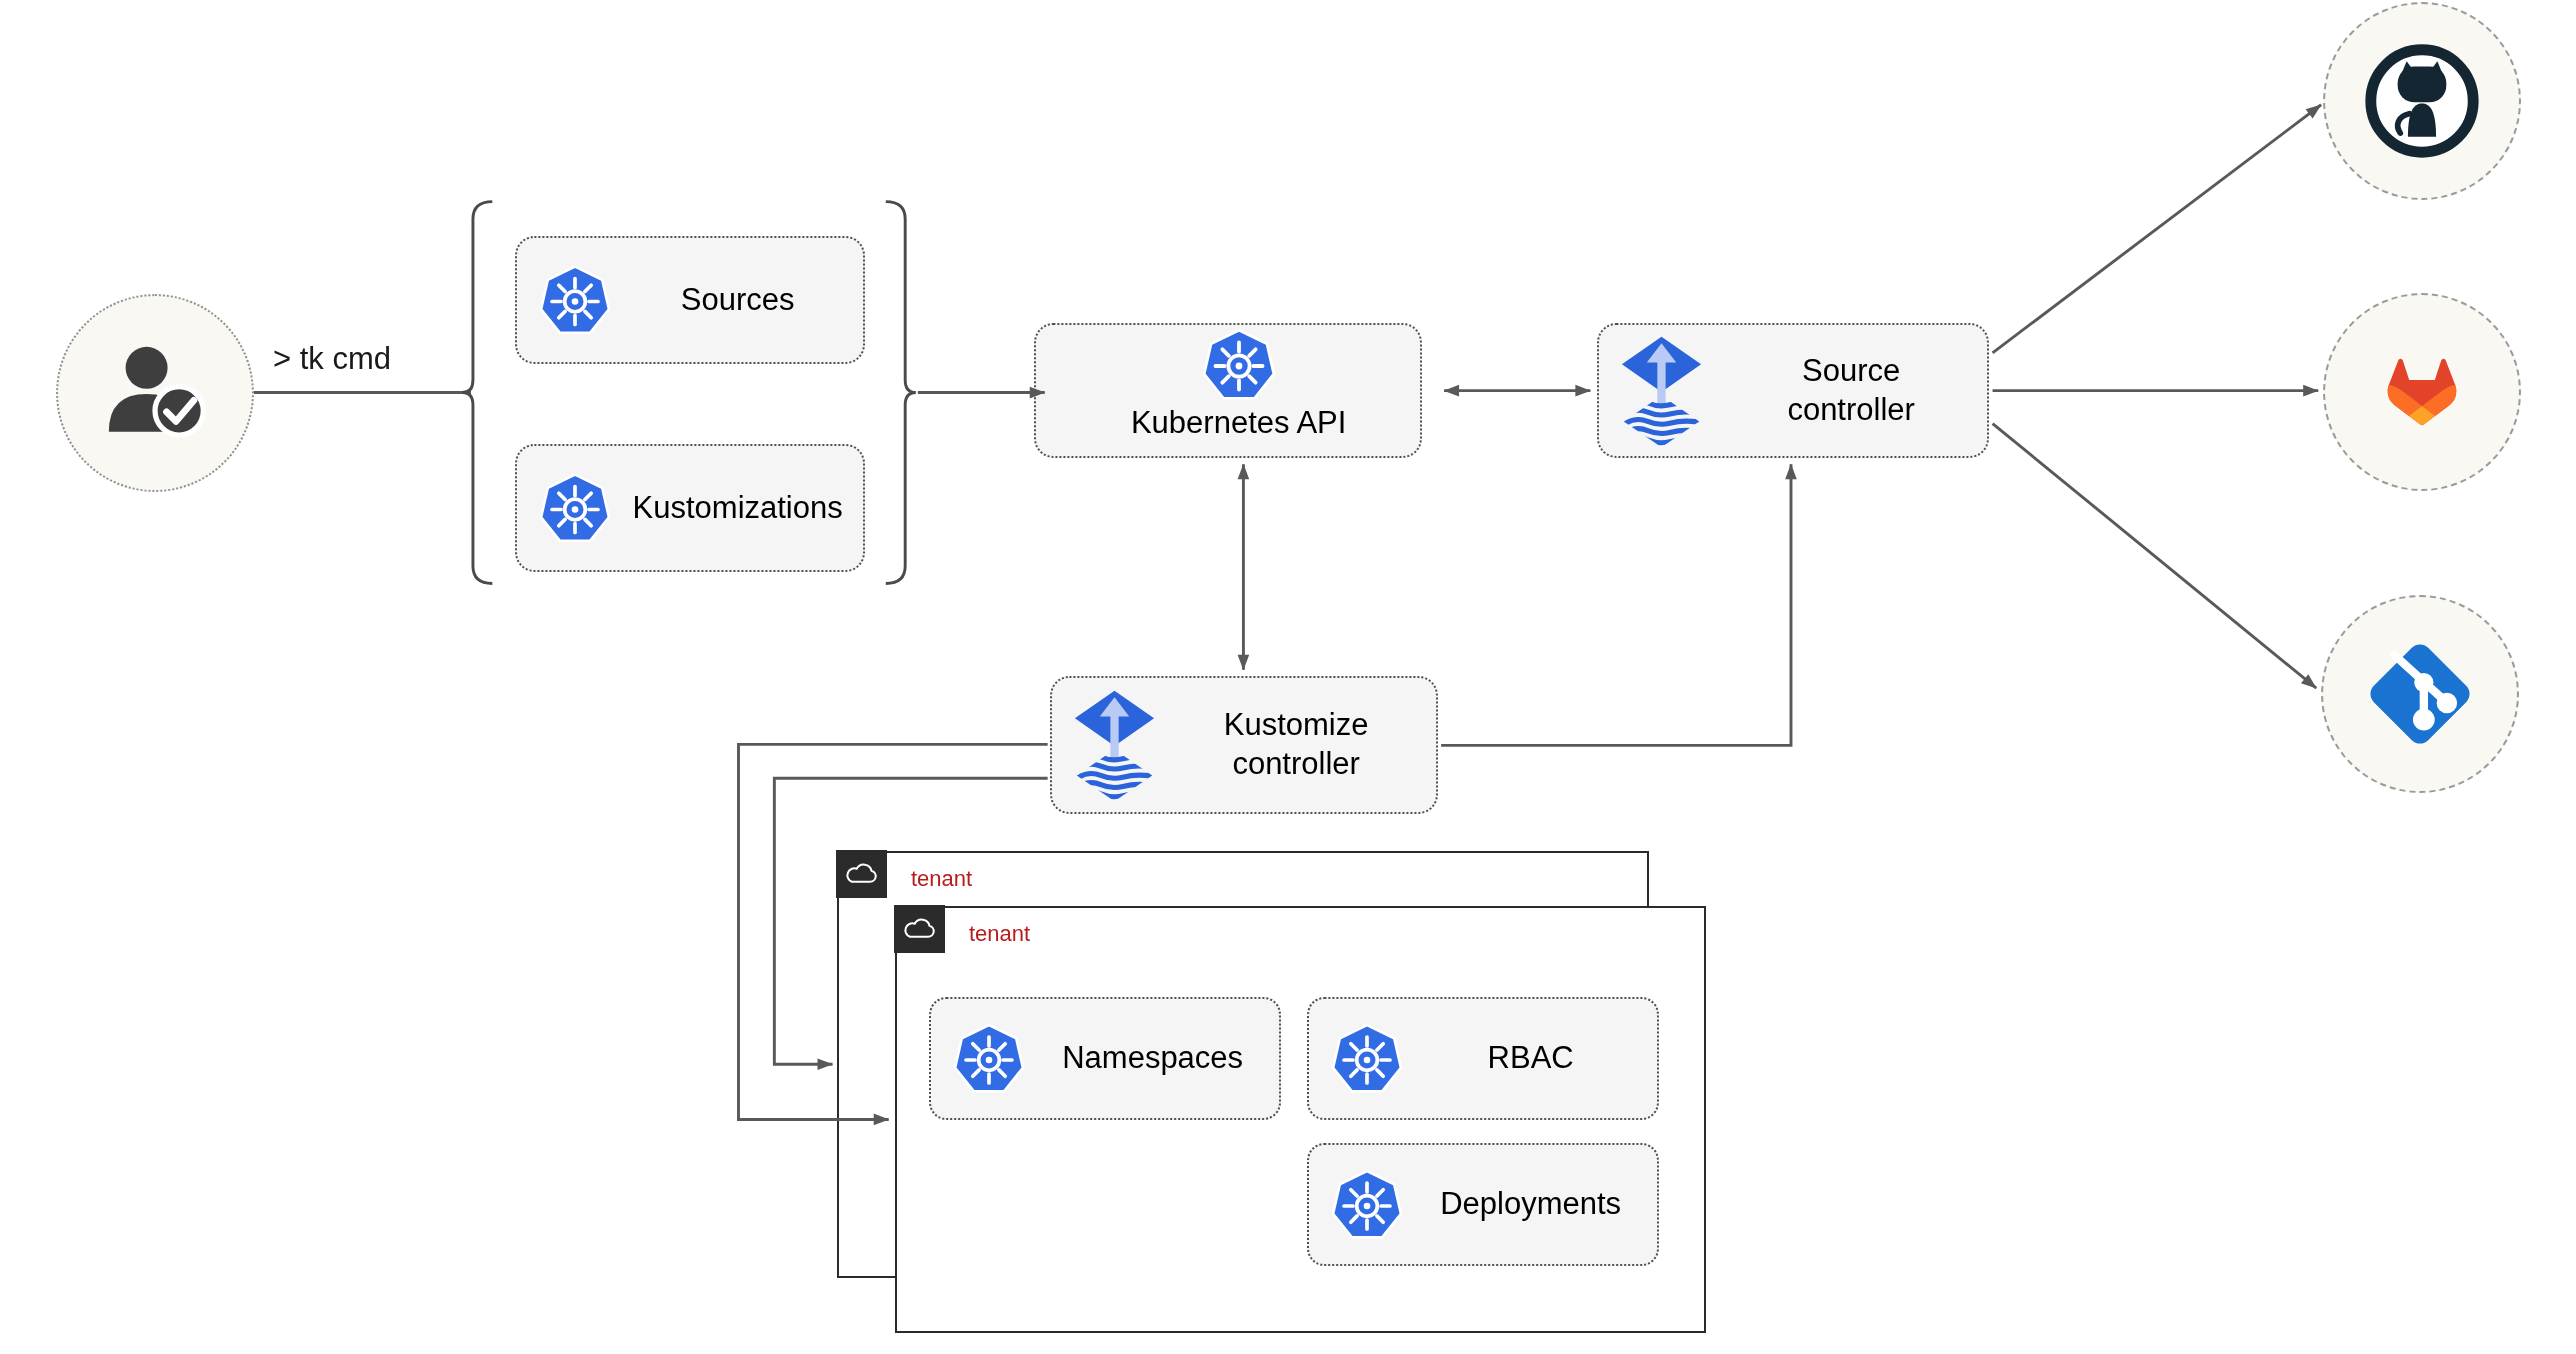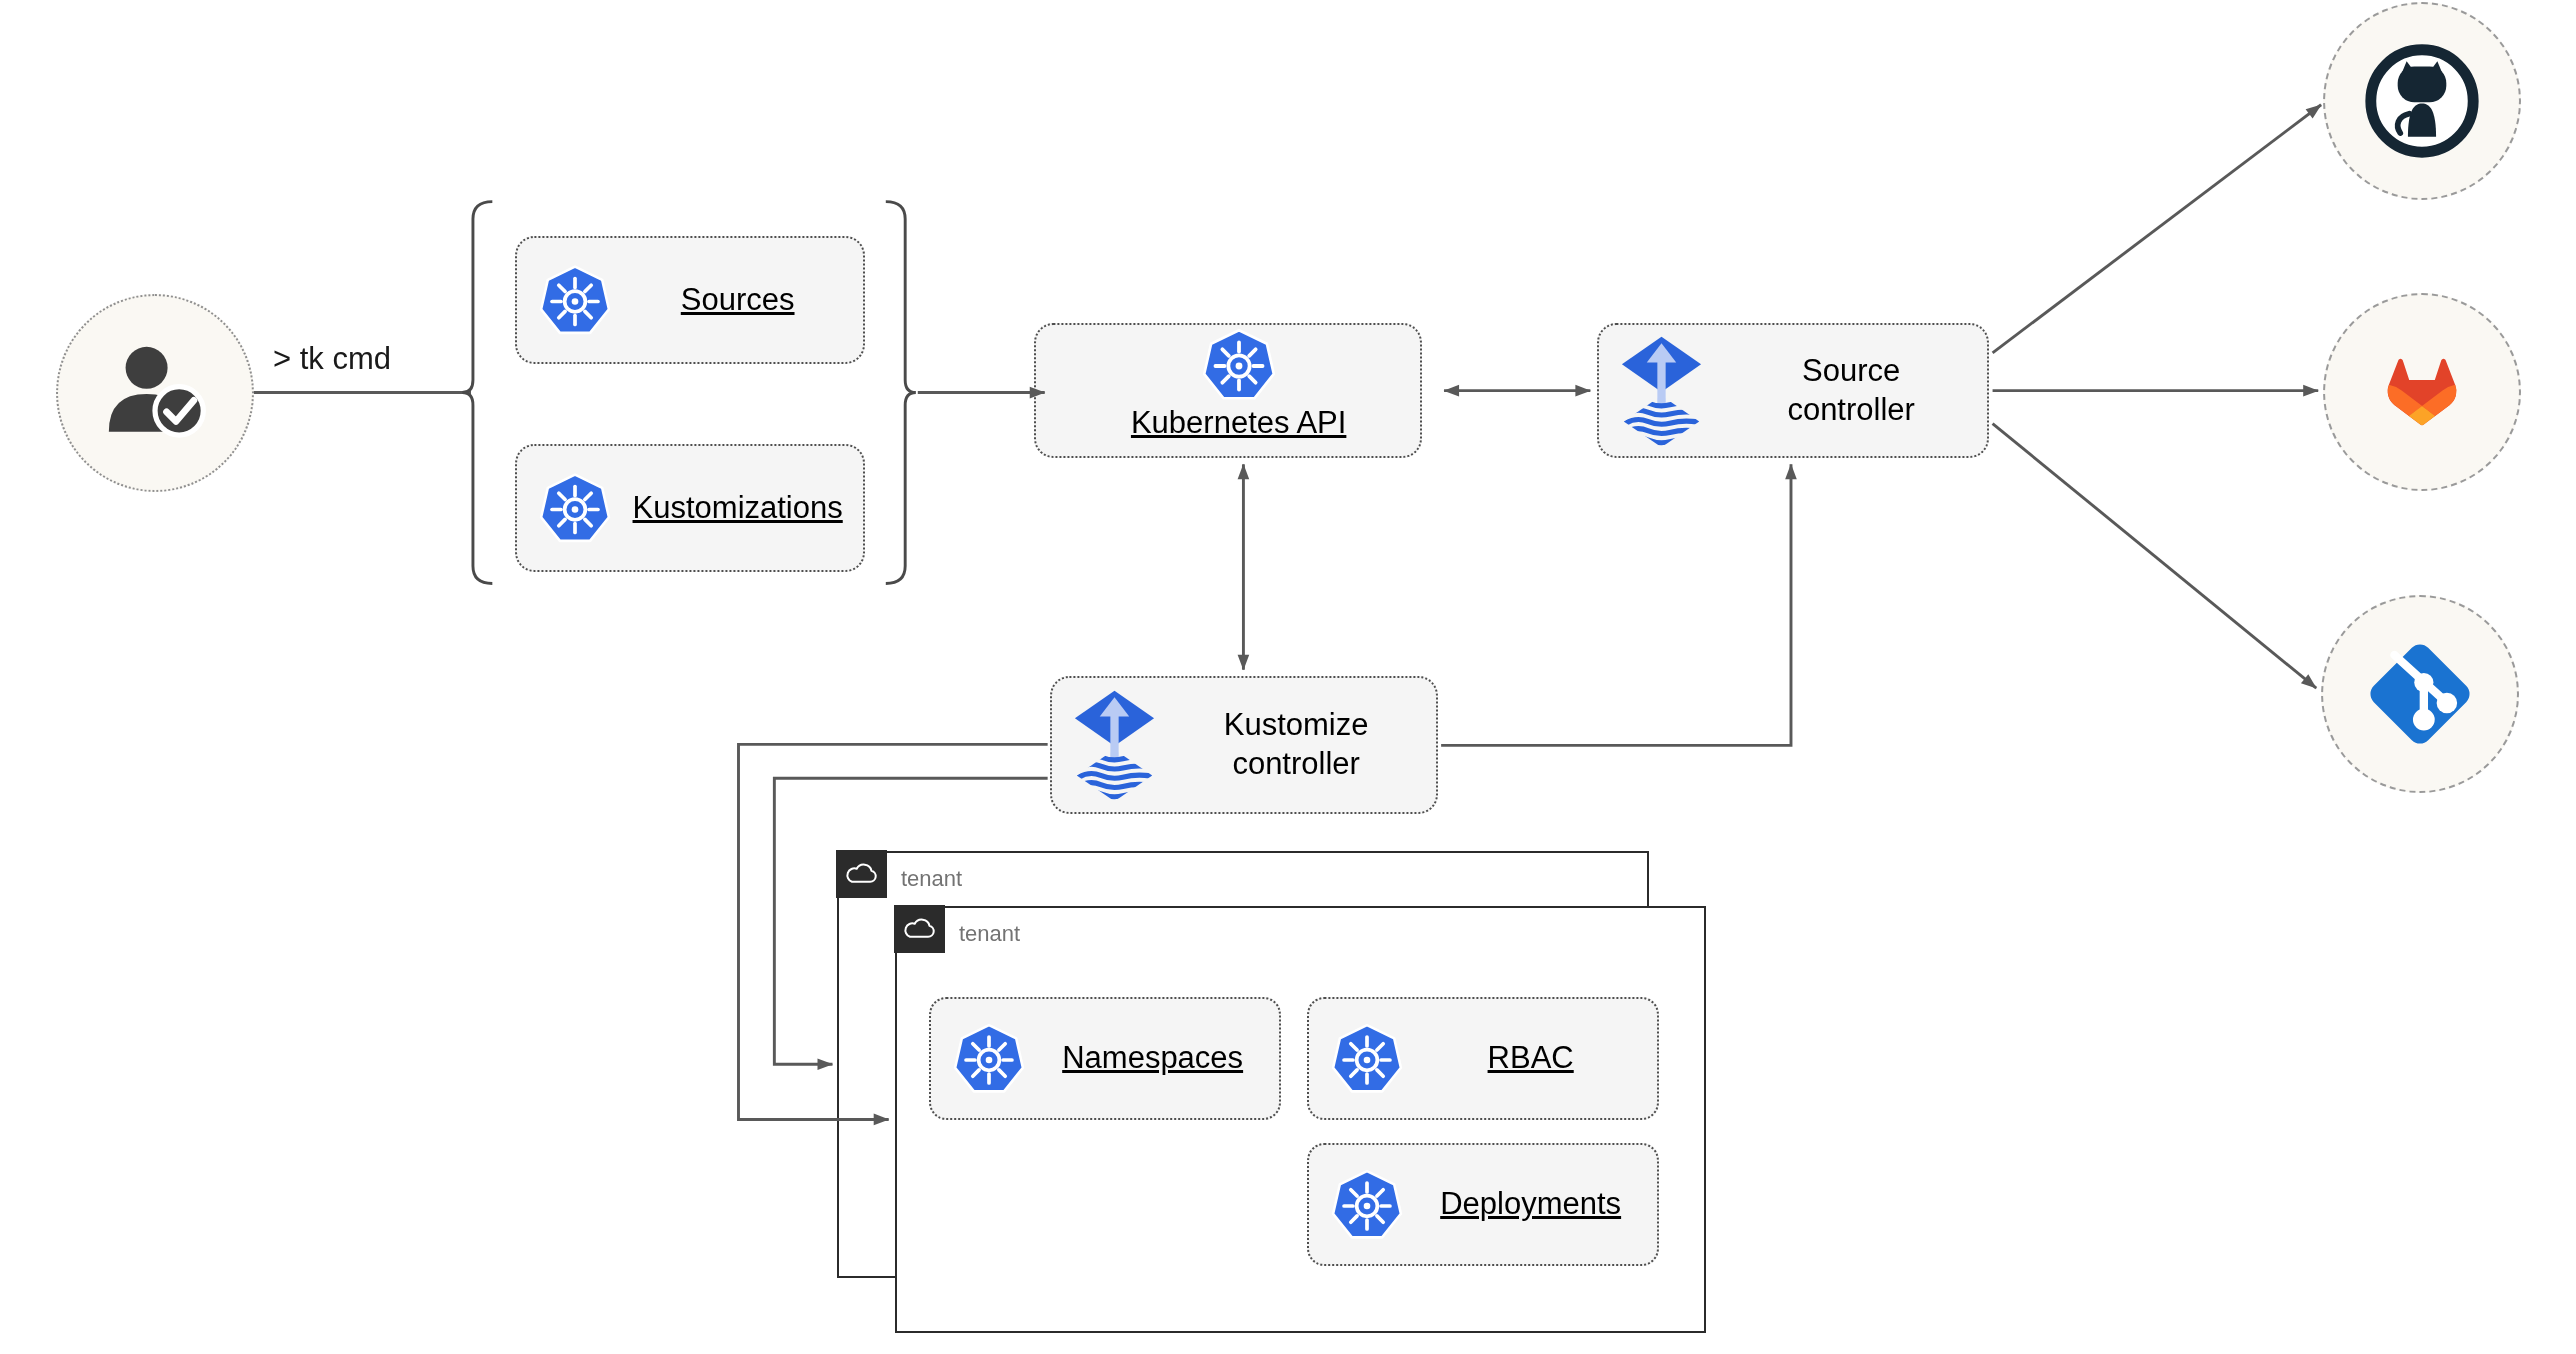--- a/index.html
+++ b/index.html
@@ -7,21 +7,21 @@
           font-family:"Liberation Sans","DejaVu Sans",sans-serif;color:#000;}
 
   
   svg.overlay{position:absolute;left:0;top:0;z-index:2;pointer-events:none;}
   .conn{stroke:var(--line-gray,#595959);stroke-width:3;fill:none;}
   .brace{stroke:#4a4a4a;stroke-width:3;fill:none;}
 
   
   .gbox{position:absolute;display:flex;align-items:center;box-sizing:border-box;
         background:var(--box-fill,#f5f5f5);border:2.4px dotted #4e4e4e;border-radius:19.4px;
-        padding-left:21.3px;z-index:1;text-decoration:underline;}
+        padding-left:21.3px;z-index:1;}
   .glabel{flex:1;text-align:center;font-size:31px;line-height:1.25;color:#000;}
   .ctrl .glabel span{display:inline-block;max-width:223px;}
   .icon{flex:0 0 auto;}
 
   
   #sources        {left:515px;top:236px;width:350px;height:128px;}
   #kustomizations {left:515px;top:444px;width:350px;height:128px;}
   #k8s-api        {left:1034px;top:323px;width:388px;height:135px;flex-direction:column;}
   #source-ctrl    {left:1597px;top:323px;width:392px;height:135px;gap:12px;}
   #kustomize-ctrl {left:1050px;top:676px;width:388px;height:138px;}
@@ -37,21 +37,21 @@
   #tk-cmd{position:absolute;left:273px;top:341px;width:174px;text-align:left;
           font-size:31px;color:#1a1a1a;z-index:1;}
 
   
   .tenant{position:absolute;box-sizing:border-box;background:#ffffff;
           border:2.9px solid var(--tenant-border,#2b2b2b);}
   #tenant-back {left:837px;top:851px;width:812px;height:427px;z-index:1;}
   #tenant-front{left:895px;top:906px;width:811px;height:427px;z-index:3;}
   .tab{position:absolute;left:-2.9px;top:-2.9px;width:51px;height:48px;
        background:var(--tenant-border,#2b2b2b);display:flex;align-items:center;justify-content:center;}
-  .tlabel{position:absolute;left:62px;top:12.6px;font-size:22px;color:#737373;}
+  .tlabel{position:absolute;left:72px;top:12.6px;font-size:22px;color:#b91c1c;}
 
   
   .rbox{border-radius:17.4px;}
   #res-namespaces {left:32px;top:89px;width:352px;height:123px;justify-content:flex-end;}
   #res-rbac       {left:410px;top:89px;width:352px;height:123px;}
   #res-crds       {left:32px;top:235px;width:352px;height:123px;}
   #res-deployments{left:410px;top:235px;width:352px;height:123px;}
 
   .k8s-fill{fill:var(--kubernetes-blue,#326ce5);}
   .flux-fill{fill:var(--flux-blue,#2a63da);}

